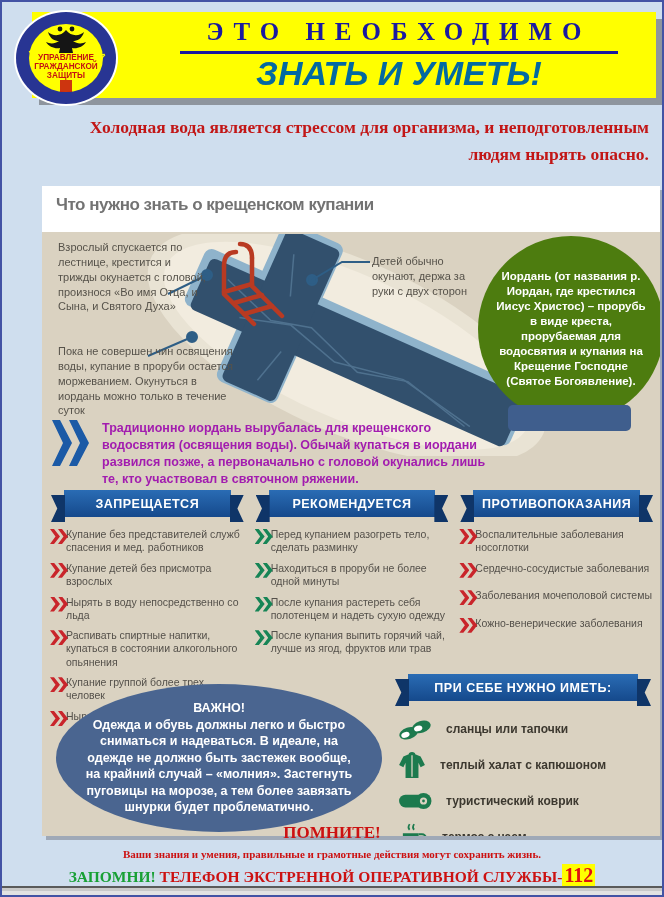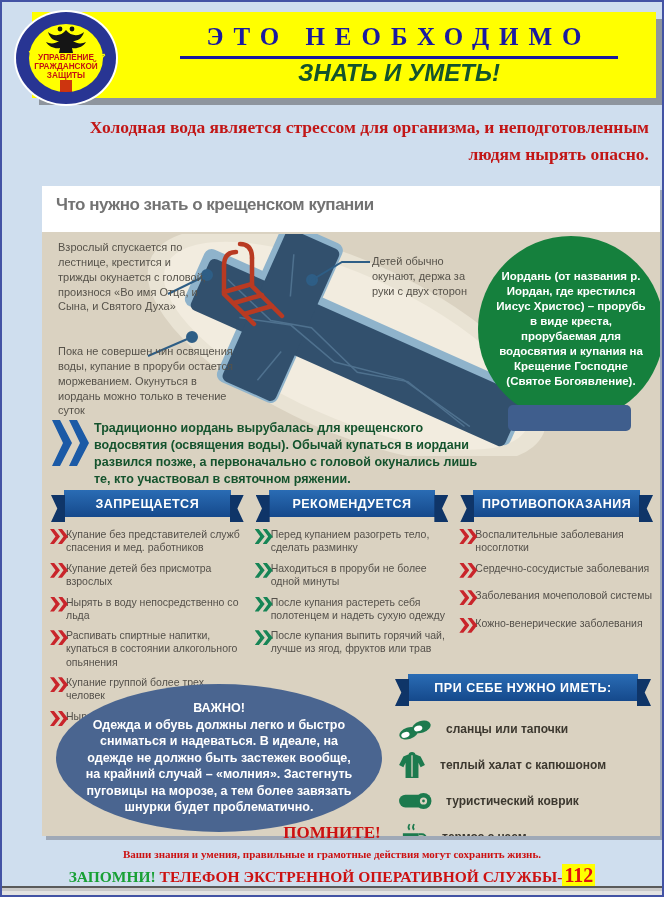--- a/index.html
+++ b/index.html
@@ -16,21 +16,21 @@
     background:#ffff00; box-shadow:7px 7px 0 #8e959e;
     display:flex; flex-direction:column; align-items:center; justify-content:center;
     padding-left:110px;
   }
   .hdr1 {
     font-family:"Liberation Serif", serif; font-weight:bold; font-size:25px;
     color:#1a1aa0; letter-spacing:10px;
     border-bottom:3px solid #1a1aa0; padding:0 26px 5px;
   }
   .hdr2 {
-    font-weight:bold; font-style:italic; font-size:24px; color:#14532d;
+    font-weight:bold; font-style:italic; font-size:34px; color:#0369a1;
   }
   .logo { position:absolute; left:10px; top:6px; width:108px; height:100px; z-index:3; }
   
   .intro {
     position:absolute; top:112px; left:72px; width:575px; text-align:right;
     font-family:"Liberation Serif", serif; font-weight:bold; font-size:17.5px;
     color:#c21616; line-height:1.55;
   }
   
   .card {
@@ -41,31 +41,31 @@
     padding:9px 14px 7px; font-weight:bold; font-size:17px; color:#737373; letter-spacing:-0.5px;
   }
   .beige { position:absolute; top:46px; left:0; right:0; bottom:0; background:#dad2c1; overflow:hidden; }
   .illo { position:absolute; left:86px; top:2px; width:444px; height:222px; }
   .ann { position:absolute; font-size:11px; color:#56524a; line-height:1.35; }
   .ann-adult { left:16px; top:8px;  width:152px; }
   .ann-rite  { left:16px; top:112px; width:180px; }
   .ann-child { left:330px; top:22px; width:118px; }
   .bubble {
     position:absolute; left:436px; top:4px; width:186px; height:186px;
-    background:#15803d; border-radius:50%;
+    background:#4d7c0f; border-radius:50%;
     display:flex; align-items:center; justify-content:center; text-align:center;
     color:#fff; font-weight:bold; font-size:11.5px; line-height:1.3; padding:14px;
     z-index:2;
   }
   .bubble::after {
     content:''; position:absolute; left:16%; bottom:-9px; width:66%; height:26px;
     background:#3f5e8d; border-radius:5px; z-index:-1;
   }
   .tradition { position:absolute; left:10px; top:188px; width:470px; display:flex; align-items:flex-start; }
-  .tradition .txt { margin-left:8px; font-weight:bold; font-size:12.5px; color:#14532d; line-height:1.35; width:390px; }
+  .tradition .txt { margin-left:16px; font-weight:bold; font-size:12.5px; color:#a21caf; line-height:1.35; width:390px; }
   .chev { display:inline-block; width:10px; height:15px; margin-right:-2px;
           clip-path:polygon(0 0,40% 0,100% 50%,40% 100%,0 100%,55% 50%); }
   .chev.big { width:20px; height:46px; margin-right:-3px; }
   .blue-c  { background:#1b5aa6; }
   .red-c   { background:#c9252b; }
   .green-c { background:#168556; }
   
   .cols { position:absolute; left:8px; top:258px; right:6px; display:flex; gap:10px; }
   .col  { flex:1; }
   .ribbon {

